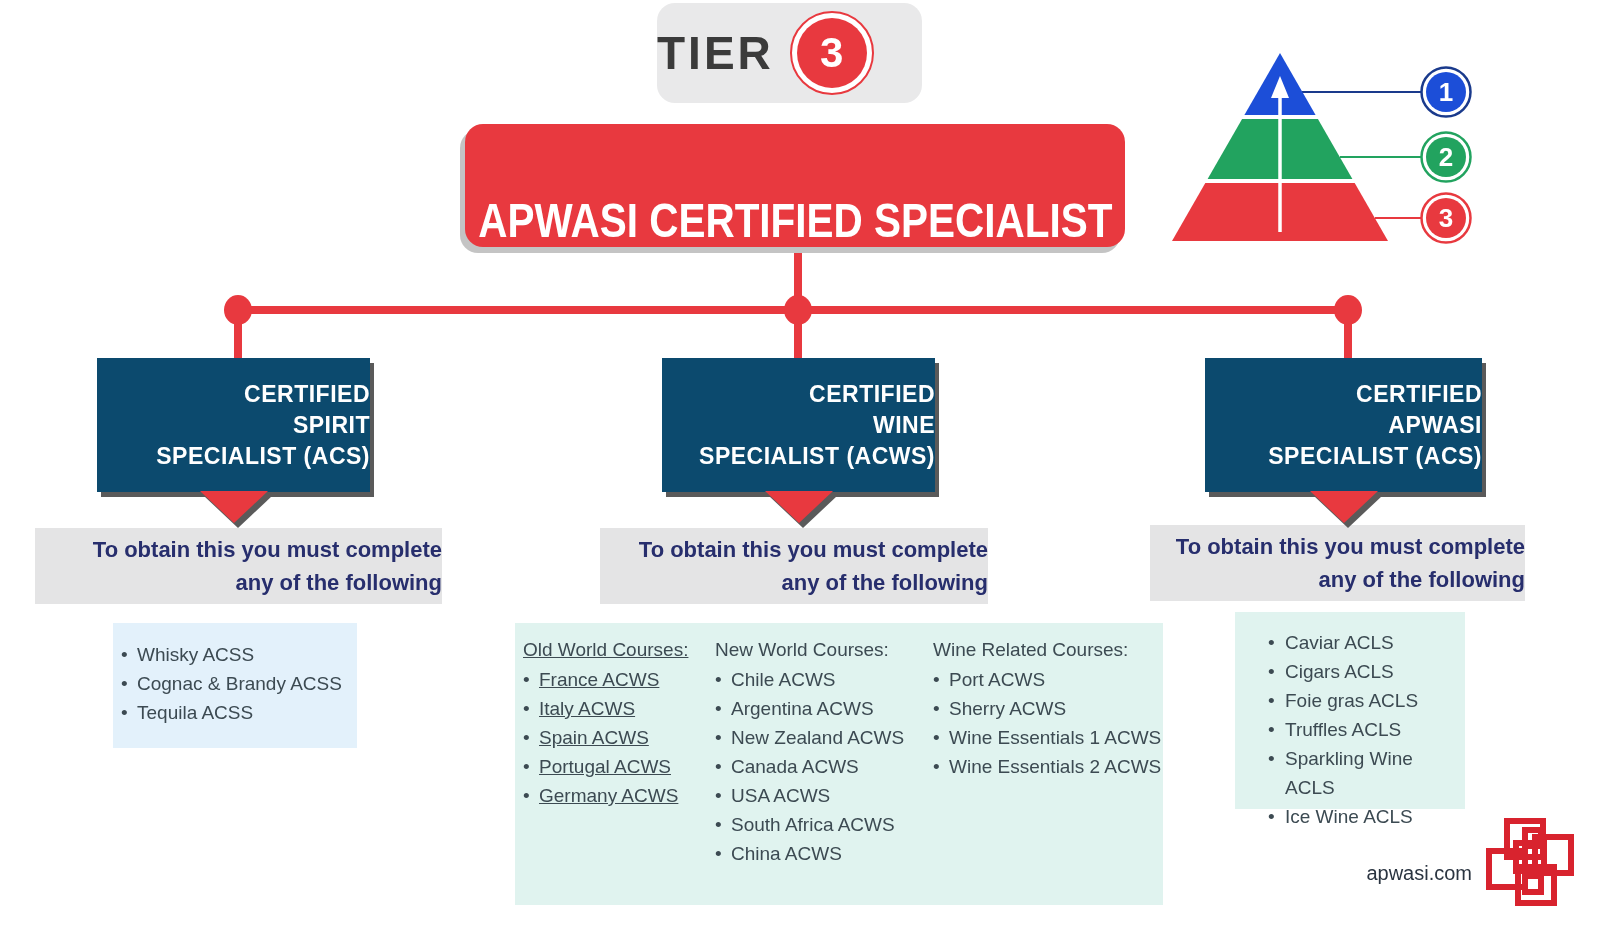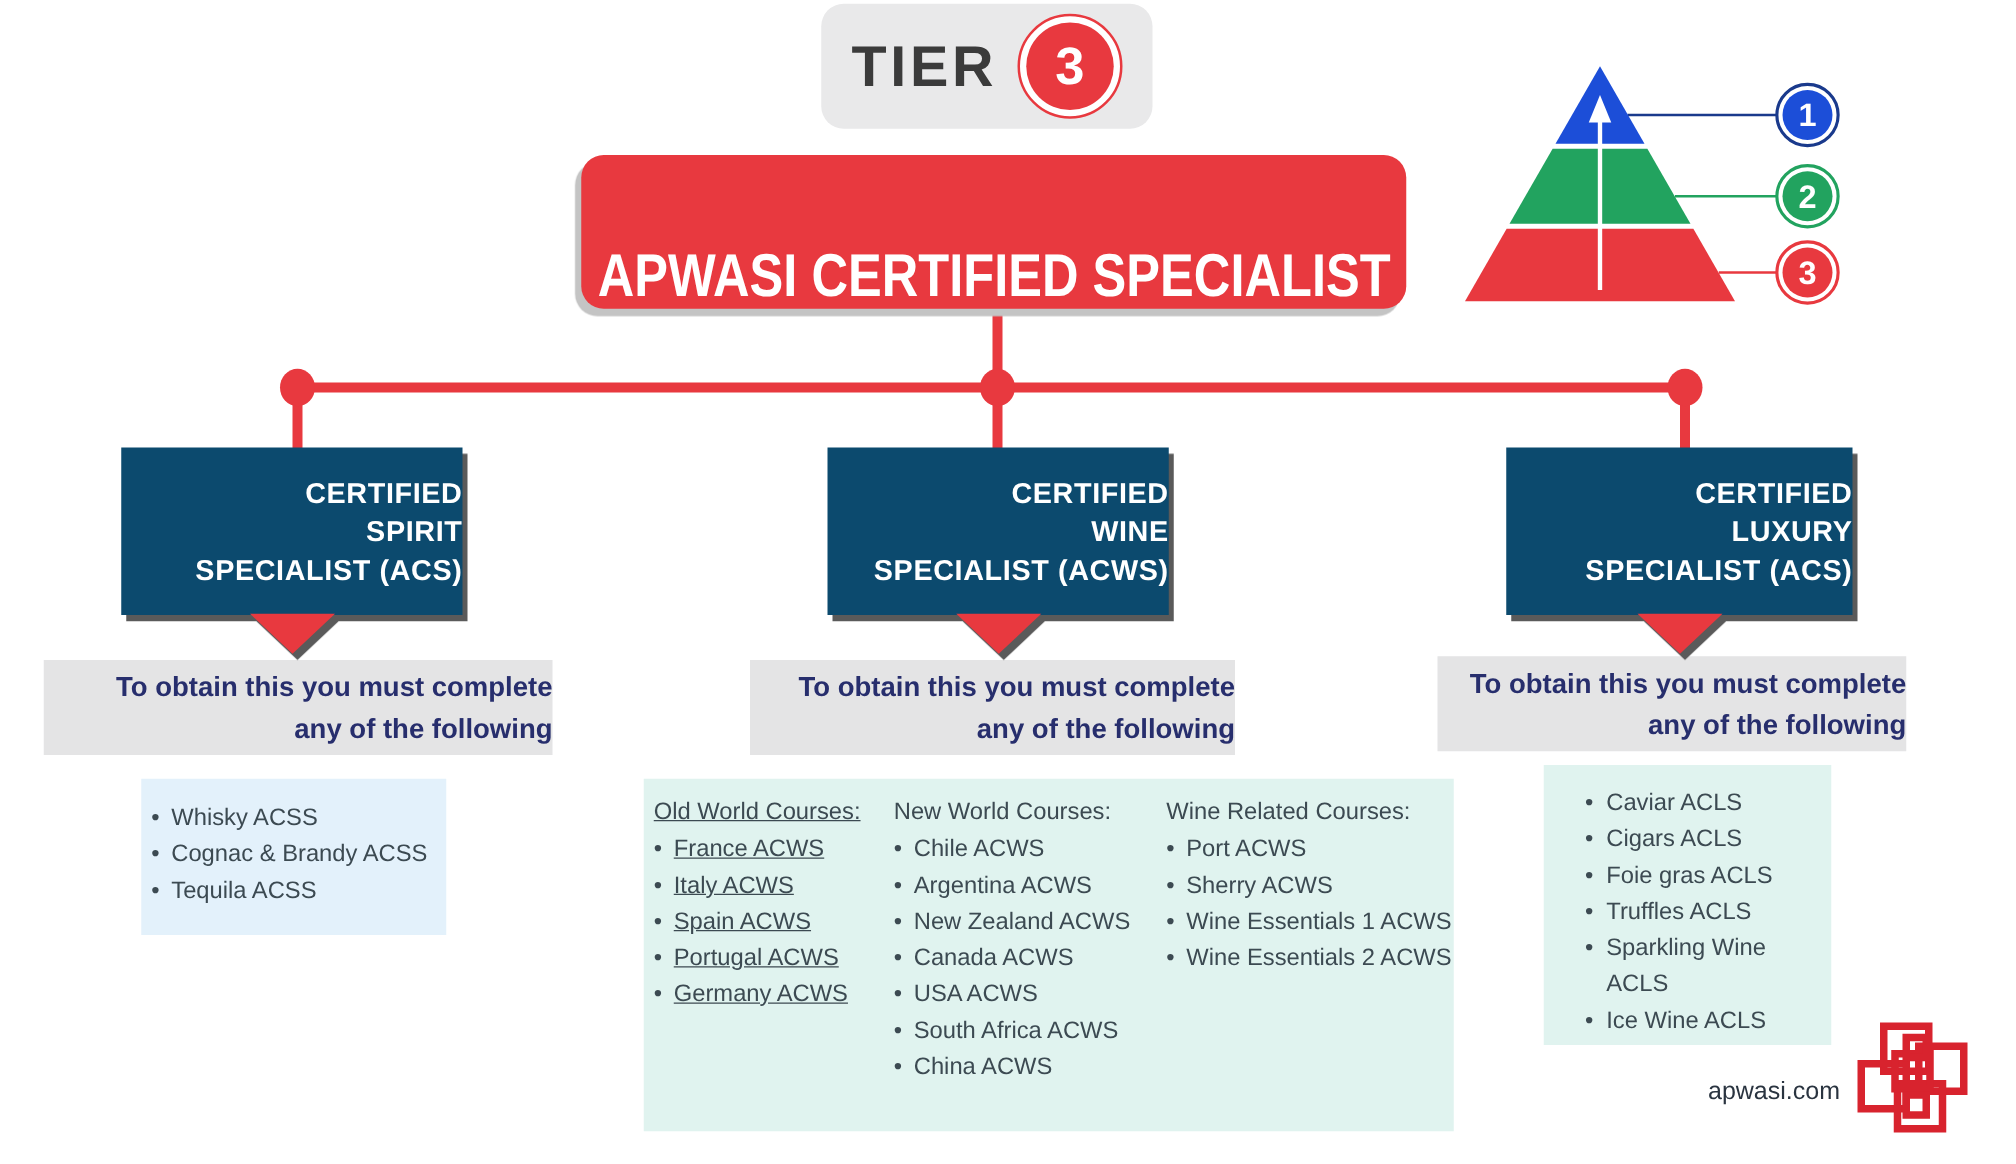--- a/index.html
+++ b/index.html
@@ -5,21 +5,21 @@
   * { margin:0; padding:0; box-sizing:border-box; }
   html,body { width:1613px; height:931px; }
   body { background:#ffffff; font-family:"Liberation Sans", sans-serif; position:relative; overflow:hidden; }
   .canvas { position:absolute; left:0; top:0; width:1613px; height:931px; }
 
   .connectors { position:absolute; left:0; top:0; z-index:1; }
 
   
   .tier-badge { position:absolute; left:657px; top:3px; width:265px; height:100px;
     background:#e9e9ea; border-radius:18px; z-index:2;
-    display:flex; align-items:center; justify-content:center; gap:16px; }
+    display:flex; align-items:center; gap:16px; }
   .tier-label { font-size:46px; font-weight:bold; color:#3b3b3b; letter-spacing:3px; }
   .tier-ring { width:84px; height:84px; border:2.5px solid #e8393f; border-radius:50%;
     background:#ffffff; display:flex; align-items:center; justify-content:center; }
   .tier-circle { width:70px; height:70px; background:#e8393f; border-radius:50%;
     display:flex; align-items:center; justify-content:center; }
   .tier-number { color:#fff; font-size:42px; font-weight:bold; }
 
   
   .main-box { position:absolute; left:465px; top:124px; width:660px; height:123px;
     background:#e8393f; border-radius:18px; z-index:2;
@@ -50,21 +50,21 @@
     display:flex; flex-direction:column; justify-content:center; }
   .instr-0 { left:35px;  top:528px; width:407px; height:76px; }
   .instr-1 { left:600px; top:528px; width:388px; height:76px; }
   .instr-2 { left:1150px; top:525px; width:375px; height:76px; }
 
   
   .list-panel { position:absolute; z-index:2; color:#3c4a52; font-size:19px; }
   .panel-0 { left:113px; top:623px; width:244px; height:125px; background:#e3f1fb; padding:17px 6px 0 8px; }
   .panel-1 { left:515px; top:623px; width:648px; height:282px; background:#e0f3ef; padding:12px 0 0 8px;
     display:flex; flex-direction:row; }
-  .panel-2 { left:1235px; top:612px; width:230px; height:224px; background:#e0f3ef; padding:16px 4px 0 33px; }
+  .panel-2 { left:1235px; top:612px; width:230px; height:197px; background:#e0f3ef; padding:16px 4px 0 33px; }
 
   .col { display:flex; flex-direction:column; }
   .col-0 { width:192px;text-decoration:underline; }
   .col-1 { width:218px; }
   .col-2 { flex:1; }
   .col-header { font-size:19px; line-height:29px; margin-bottom:1px; }
 
   ul.course-list { list-style:none; }
   ul.course-list li { position:relative; padding-left:16px; line-height:29px; }
   ul.course-list li::before { content:"\2022"; position:absolute; left:0; top:0; font-size:19px; }
@@ -136,21 +136,21 @@
   <div class="bubble-wrap bubble-1">
     <div class="bubble">
       <span>CERTIFIED</span>
       <span>WINE</span>
       <span>SPECIALIST (ACWS)</span>
     </div>
   </div>
   <div class="bubble-wrap bubble-2">
     <div class="bubble">
       <span>CERTIFIED</span>
-      <span>LUXURY</span>
+      <span>APWASI</span>
       <span>SPECIALIST (ACS)</span>
     </div>
   </div>
 
   <div class="instruction instr-0">
     <span>To obtain this you must complete</span>
     <span>any of the following</span>
   </div>
   <div class="instruction instr-1">
     <span>To obtain this you must complete</span>

